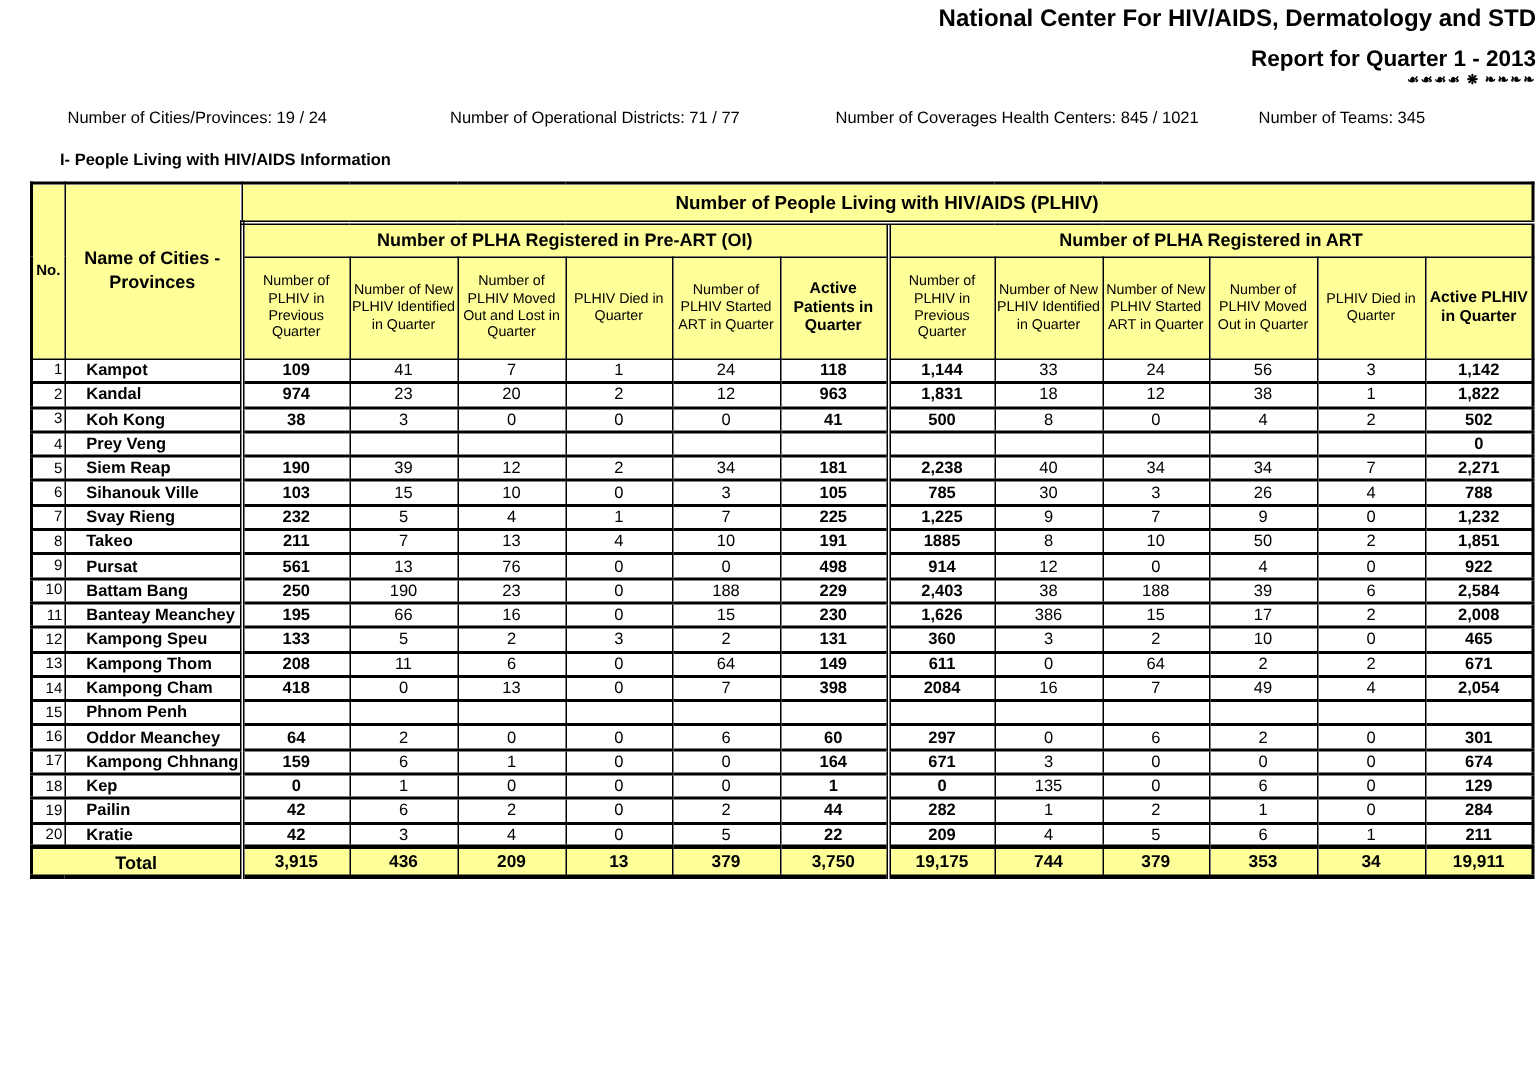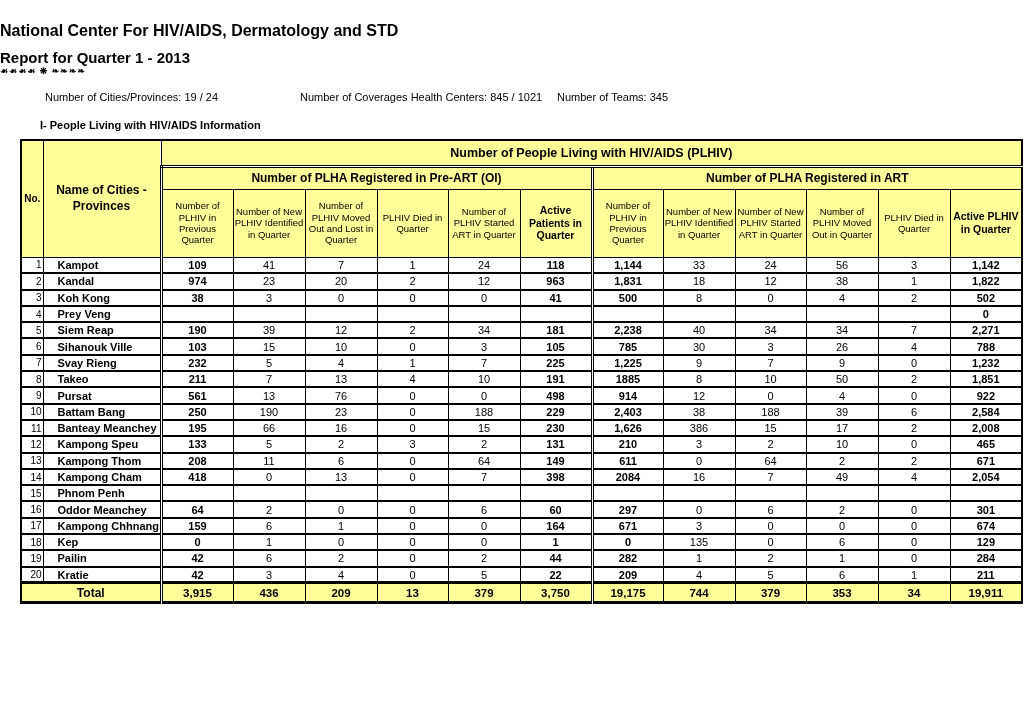--- a/index.html
+++ b/index.html
@@ -3,21 +3,21 @@
 <meta charset="utf-8">
 <style>
   * { box-sizing: border-box; }
   html, body { margin:0; padding:0; }
   body {
     width:1024px; height:724px; background:#ffffff; color:#000;
     font-family:"Liberation Sans", sans-serif;
   }
   .page { width:1024px; height:724px; overflow:hidden; }
 
-  .title-block { text-align:left; padding-top:22px; }
+  .title-block { text-align:right; padding-top:4px; }
   .t1 { font-size:16px; font-weight:bold; margin-bottom:9px; }
   .t2 { font-size:15px; font-weight:bold; margin-bottom:9px; }
   .t3 { font-size:15px; font-weight:bold; margin-bottom:1px; }
   .ornament { font-size:9px; font-weight:bold; letter-spacing:1px; line-height:1; }
 
   .gi-heading { margin:9px 0 0 26px; font-size:12.5px; font-weight:bold; }
   .bullet { margin-right:9px; font-size:11px; }
   .gi-row { display:grid; grid-template-columns:255px 257px 282px auto;
             margin:15px 0 0 45px; font-size:11px; white-space:nowrap; }
   .section-label { margin:16px 0 0 40px; font-size:11px; font-weight:bold; }
@@ -52,20 +52,21 @@
 
   <div class="title-block">
     <div class="t1">National Center For HIV/AIDS, Dermatology and STD</div>
     <div class="t3">Report  for Quarter 1 - 2013</div>
     <div class="ornament">☙☙☙☙ ❋ ❧❧❧❧</div>
   </div>
 
 
   <div class="gi-row">
     <span>Number of Cities/Provinces: 19 / 24</span>
+    <span>Number of Operational Districts: 71 / 77</span>
     <span>Number of Coverages Health Centers: 845 / 1021</span>
     <span>Number of Teams: 345</span>
   </div>
 
   <div class="section-label">I- People Living with HIV/AIDS Information</div>
 
   <table>
     <colgroup>
       <col style="width:22px">
         <col style="width:118px">
@@ -286,21 +287,21 @@
         </tr>
         <tr>
           <td class="no">12</td>
           <td class="name">Kampong Speu</td>
           <td class="num b dbl">133</td>
           <td class="num">5</td>
           <td class="num">2</td>
           <td class="num">3</td>
           <td class="num">2</td>
           <td class="num b">131</td>
-          <td class="num b dbl">210</td>
+          <td class="num b dbl">360</td>
           <td class="num">3</td>
           <td class="num">2</td>
           <td class="num">10</td>
           <td class="num">0</td>
           <td class="num b">465</td>
         </tr>
         <tr>
           <td class="no">13</td>
           <td class="name">Kampong Thom</td>
           <td class="num b dbl">208</td>

